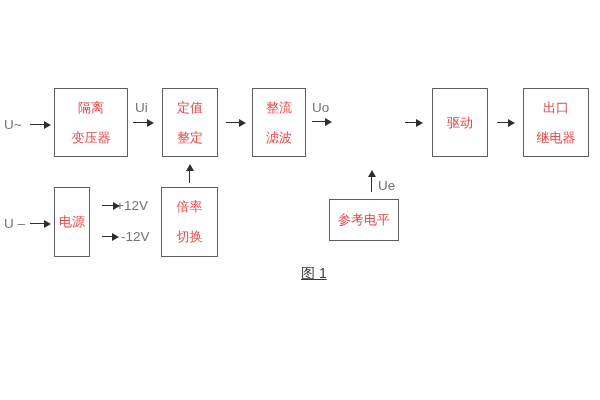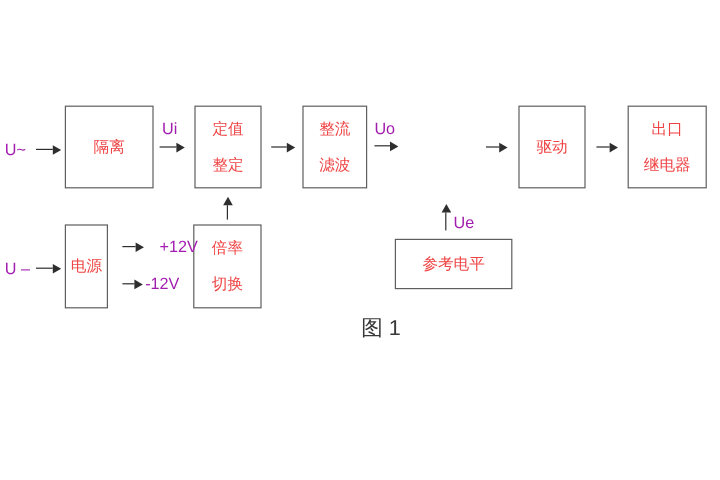--- a/index.html
+++ b/index.html
@@ -9,44 +9,45 @@
   }
   .canvas{position:relative;width:600px;height:400px;background:#ffffff;overflow:hidden;}
   .box{
     position:absolute;box-sizing:border-box;
     border:1px solid #5e5e5e;background:#ffffff;color:#ef4444;
     display:flex;flex-direction:column;align-items:center;justify-content:center;
     font-size:13px;text-align:center;
   }
   .box span{display:block;line-height:30px;white-space:nowrap;}
   .sig{
-    position:absolute;color:#a21caf;font-size:13.5px;line-height:15px;
+    position:absolute;color:#737373;font-size:13.5px;line-height:15px;
     white-space:nowrap;
   }
-  .caption{position:absolute;color:#383838;font-size:18px;line-height:16px;}
+  .caption{position:absolute;color:#383838;font-size:14px;line-height:16px;text-decoration:underline;}
   
   .arr-h{position:absolute;height:0;border-top:1px solid #2e2e2e;}
   .arr-h::after{
     content:"";position:absolute;right:-7px;top:-4px;width:0;height:0;
     border-left:7px solid #2e2e2e;border-top:4px solid transparent;border-bottom:4px solid transparent;
   }
   
   .arr-v{position:absolute;width:0;border-left:1px solid #2e2e2e;}
   .arr-v::after{
     content:"";position:absolute;left:-4px;top:-7px;width:0;height:0;
     border-bottom:7px solid #2e2e2e;border-left:4px solid transparent;border-right:4px solid transparent;
   }
 </style>
 </head>
 <body>
 
 <div class="canvas">
 
   <div class="box" style="left:54px;top:88px;width:74px;height:69px">
     <span>隔离</span>
+    <span>变压器</span>
   </div>
 
   <div class="box" style="left:252px;top:88px;width:54px;height:69px">
     <span>整流</span>
     <span>滤波</span>
   </div>
 
   <div class="box" style="left:162px;top:88px;width:56px;height:69px">
     <span>定值</span>
     <span>整定</span>
@@ -64,30 +65,30 @@
 
   <div class="box" style="left:54px;top:187px;width:36px;height:70px">
     <span>电源</span>
   </div>
 
   <div class="box" style="left:161px;top:187px;width:57px;height:70px">
     <span>倍率</span>
     <span>切换</span>
   </div>
 
-  <div class="box" style="left:329px;top:199px;width:98px;height:42px">
+  <div class="box" style="left:329px;top:199px;width:70px;height:42px">
     <span>参考电平</span>
   </div>
 
   <span class="sig" style="left:4px;top:117px">U~</span>
   <span class="sig" style="left:4px;top:216px">U –</span>
   <span class="sig" style="left:135px;top:100px">Ui</span>
   <span class="sig" style="left:312px;top:100px">Uo</span>
   <span class="sig" style="left:378px;top:178px">Ue</span>
-  <span class="sig" style="left:133px;top:198px">+12V</span>
+  <span class="sig" style="left:116px;top:198px">+12V</span>
   <span class="sig" style="left:121px;top:229px">-12V</span>
 
   <div class="arr-h" style="left:30px;top:124px;width:14px"></div>
   <div class="arr-h" style="left:133px;top:122px;width:14px"></div>
   <div class="arr-h" style="left:226px;top:122px;width:13px"></div>
   <div class="arr-h" style="left:312px;top:121px;width:13px"></div>
   <div class="arr-h" style="left:405px;top:122px;width:11px"></div>
   <div class="arr-h" style="left:497px;top:122px;width:11px"></div>
   <div class="arr-h" style="left:30px;top:223px;width:14px"></div>
   <div class="arr-h" style="left:102px;top:205px;width:11px"></div>

